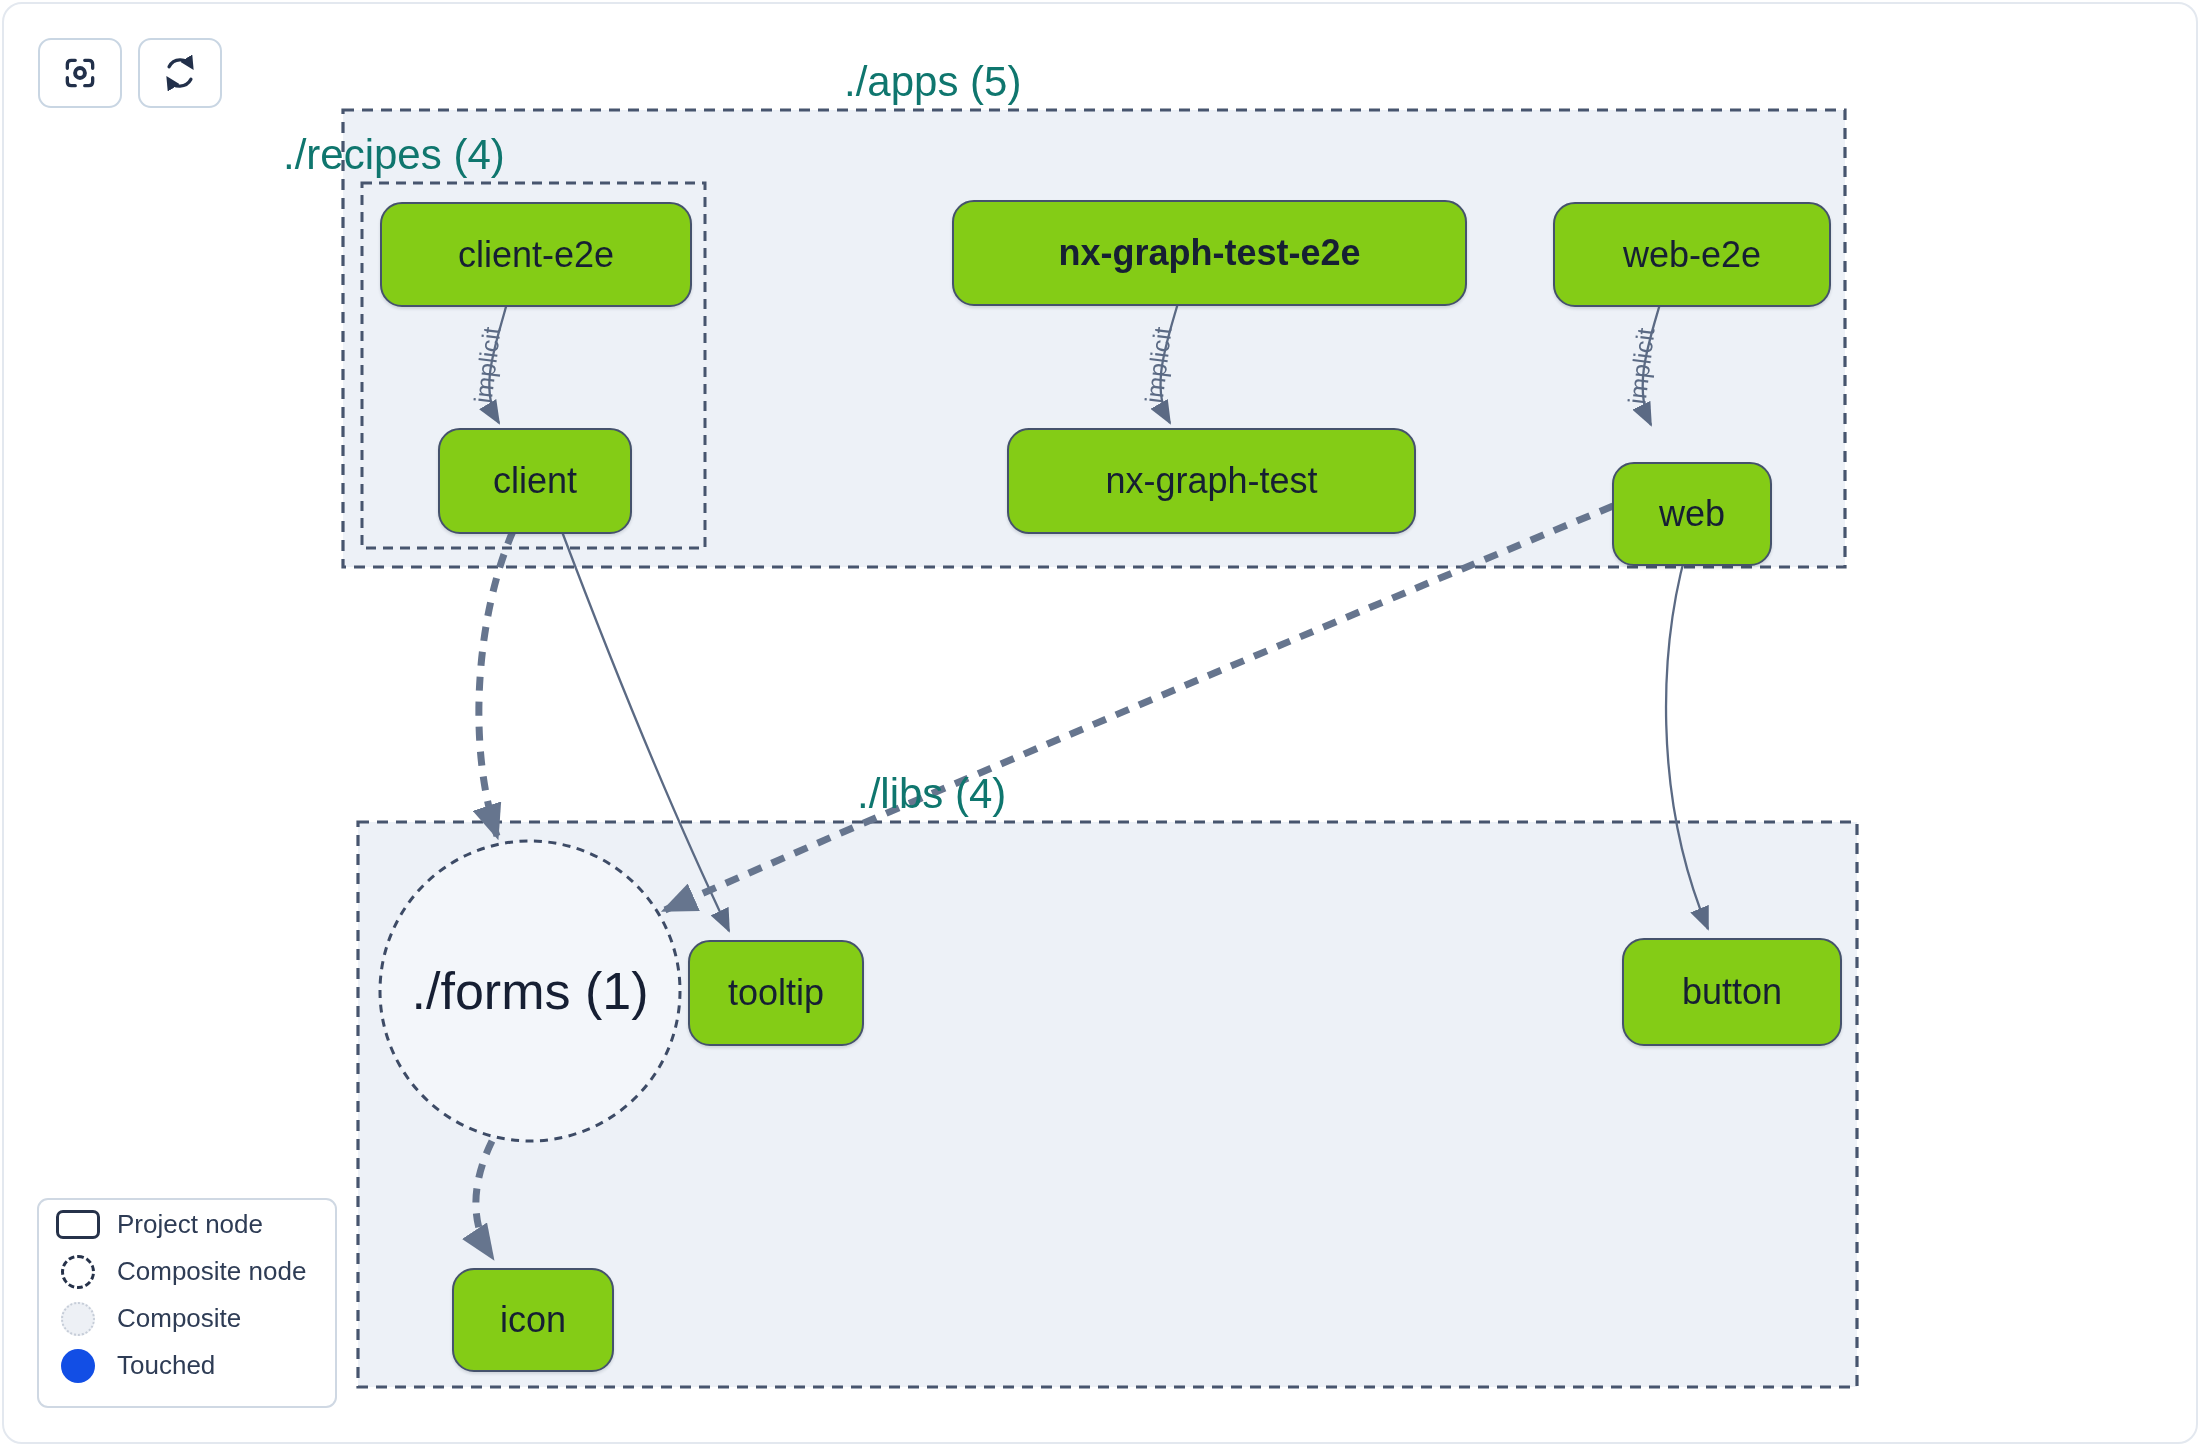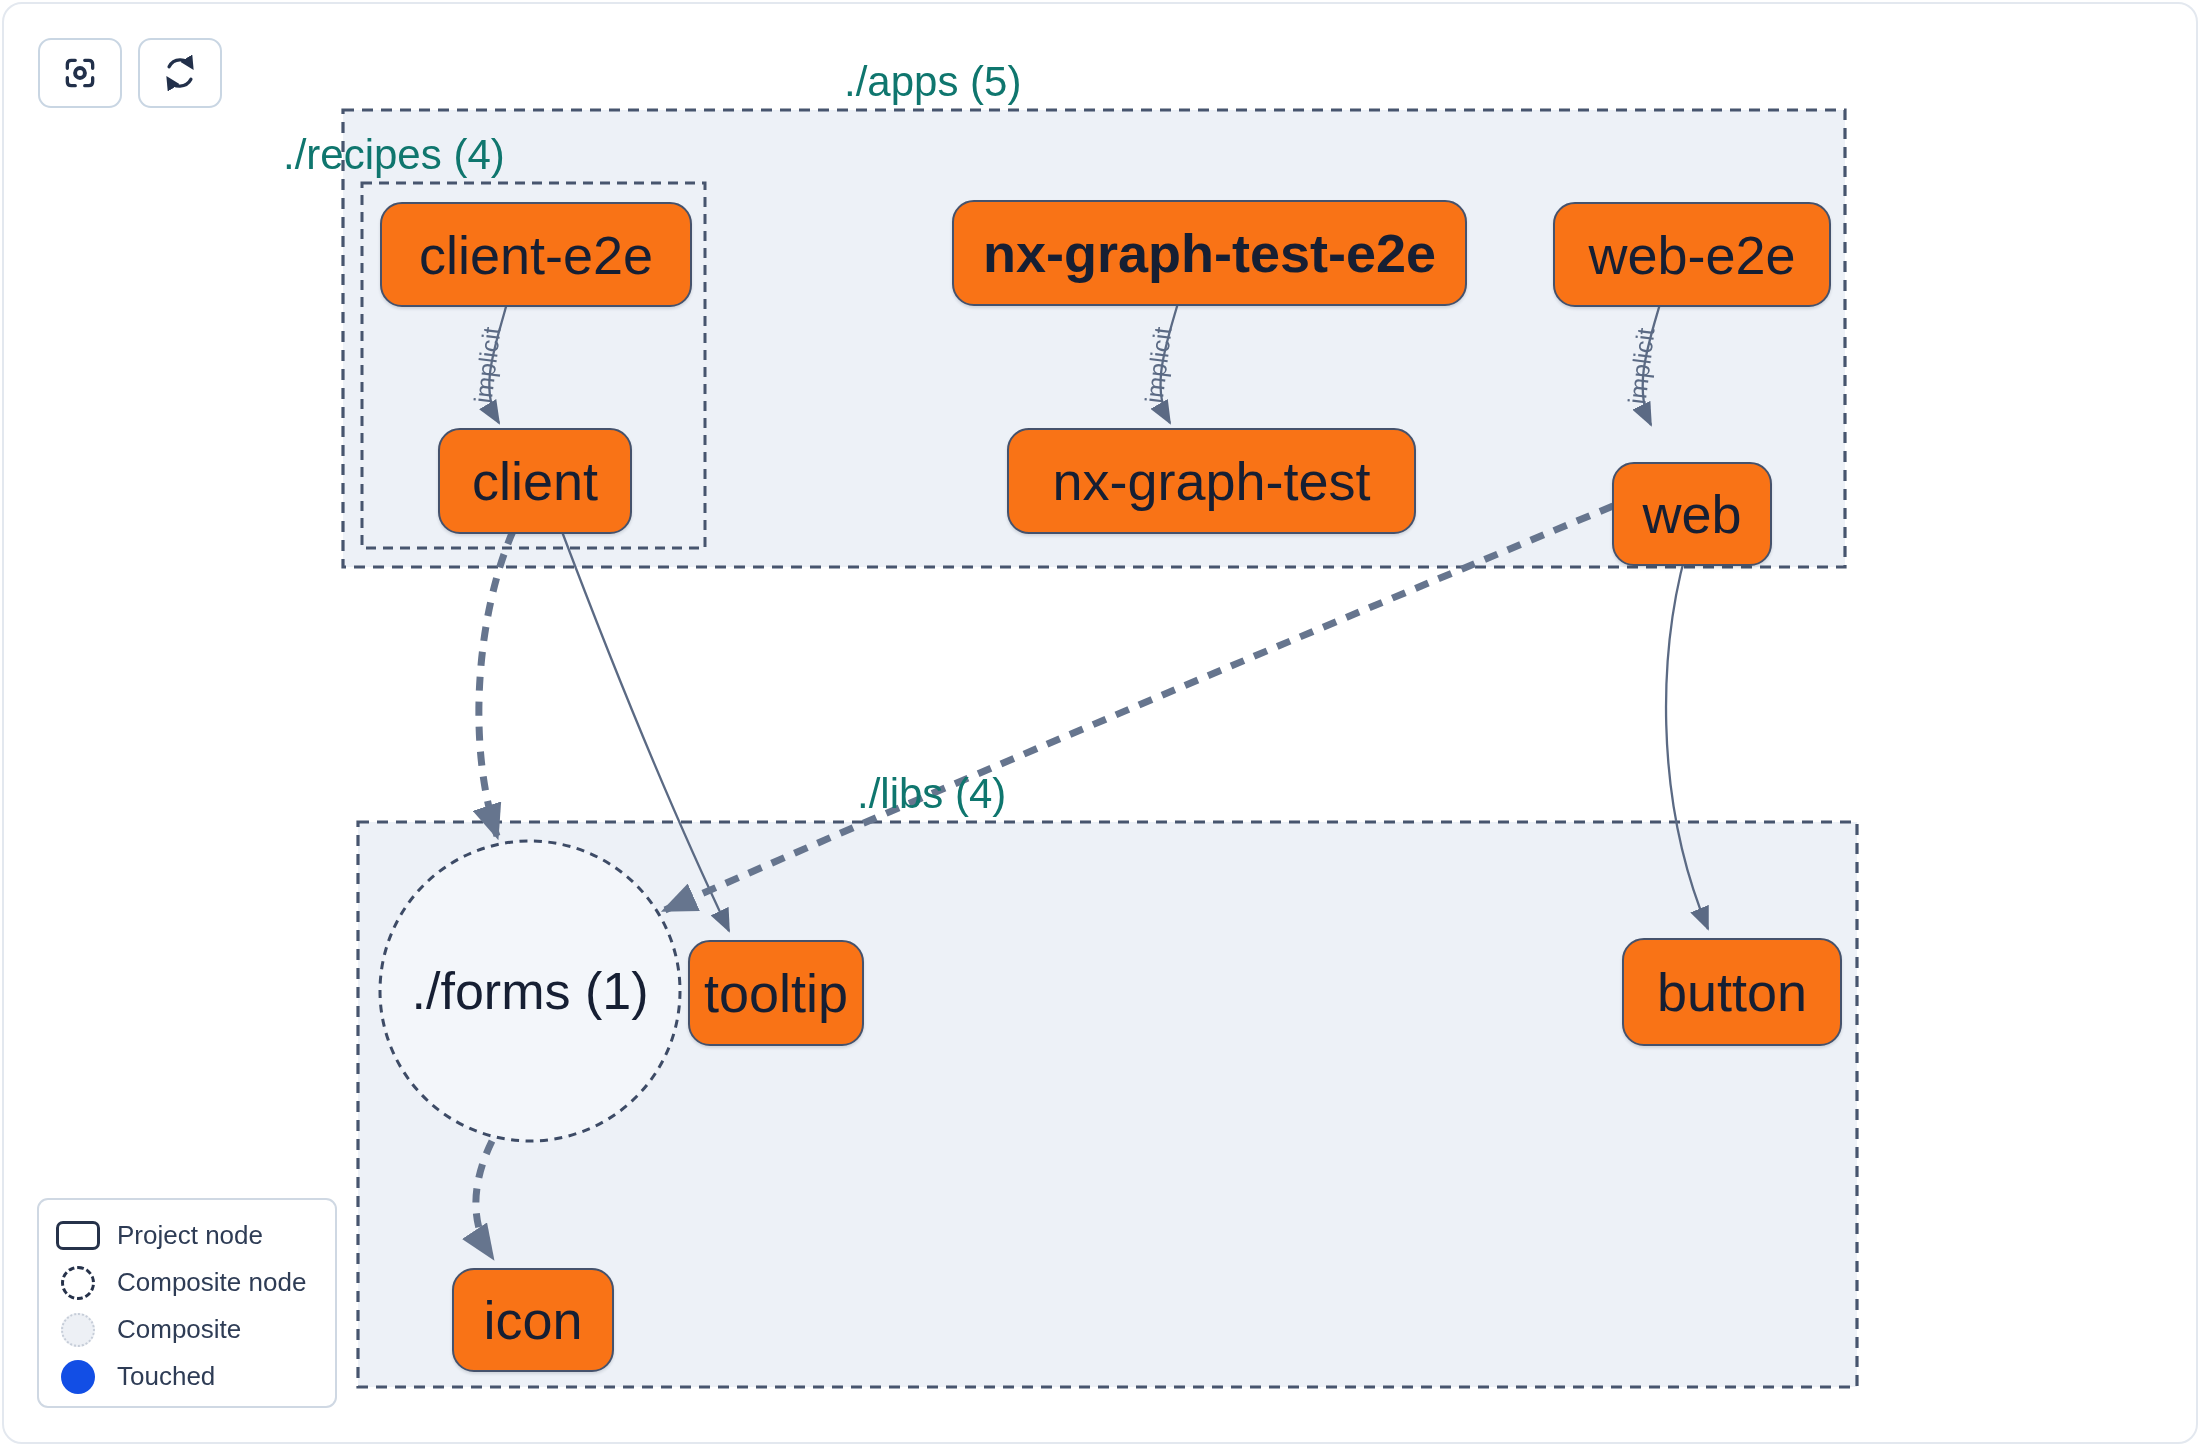--- a/index.html
+++ b/index.html
@@ -19,38 +19,38 @@
     display:flex;align-items:center;justify-content:center;cursor:pointer;
   }
   .toolbar-btn svg{stroke:#22304a;fill:none;stroke-width:2.1;stroke-linecap:round;}
   
   .ctitle{
     position:absolute;width:500px;white-space:nowrap;
     font-size:42px;line-height:56px;color:#0f766e;
   }
   
   .node{
-    position:absolute;background:#f97316;border:2.5px solid #45526c;
+    position:absolute;background:#84cc16;border:2.5px solid #45526c;
     border-radius:22px;display:flex;align-items:center;justify-content:center;
-    font-size:54px;color:#161f33;white-space:nowrap;cursor:pointer;
+    font-size:36px;color:#161f33;white-space:nowrap;cursor:pointer;
     box-shadow:0 2px 3px rgba(30,41,59,.14);
   }
   .composite-label{
     position:absolute;left:380px;top:962px;width:300px;text-align:center;
     font-size:52px;line-height:58px;color:#161f33;pointer-events:none;white-space:nowrap;
   }
   
   .edge-thin{fill:none;stroke:#5b6a84;stroke-width:2.3;}
   .edge-thick{fill:none;stroke:#66758e;stroke-width:7;stroke-dasharray:14 11;}
   .edge-label{font-size:25px;fill:#5b6a84;font-family:"Liberation Sans",sans-serif;}
   
   .legend{
     position:absolute;left:37px;top:1198px;width:300px;height:210px;
     background:#ffffff;border:2px solid #cfd8e3;border-radius:11px;
-    box-sizing:border-box;padding-top:12px;
+    box-sizing:border-box;padding-top:1px;
   }
   .legend-row{display:flex;align-items:center;height:47px;}
   .swatch-cell{width:78px;display:flex;justify-content:center;align-items:center;flex:none;}
   .legend-label{font-size:26px;color:#2e3c55;}
   .sw-project{width:44px;height:29px;border:3px solid #26324a;border-radius:7px;background:#fff;box-sizing:border-box;}
   .sw-composite{width:34px;height:34px;border:3px dashed #26324a;border-radius:50%;background:#fff;box-sizing:border-box;}
   .sw-affected{width:34px;height:34px;border:2px dotted #c6cdd8;border-radius:50%;background:#edf0f5;box-sizing:border-box;}
   .sw-touched{width:34px;height:34px;border-radius:50%;}
 </style>
 </head>

